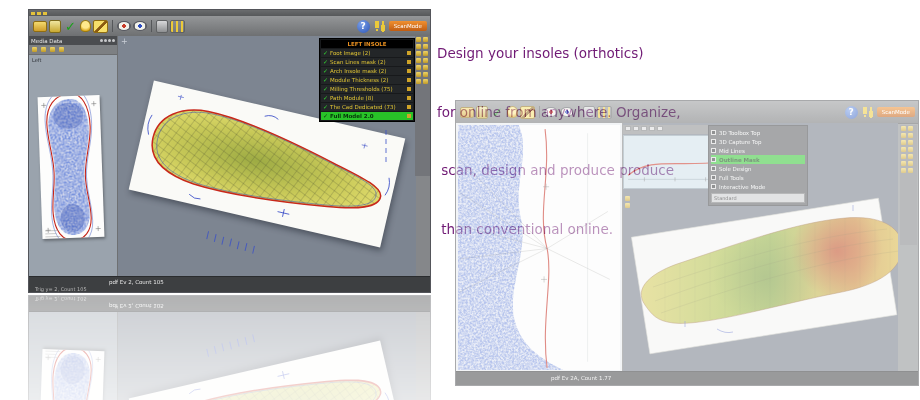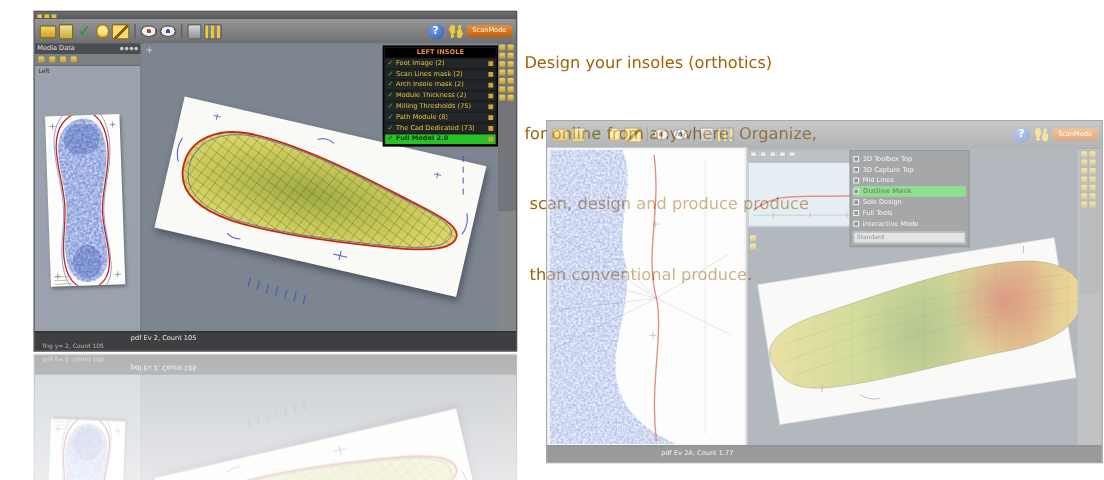--- a/index.html
+++ b/index.html
@@ -75,21 +75,21 @@
   .prow.hl .chk{color:#0b3d0b;}
 
   .strip{display:flex;flex-wrap:wrap;align-content:flex-start;}
   .s1{position:absolute;right:0;top:26px;width:15px;height:140px;background:#73757a;}
   .statusbar{position:absolute;left:0;right:0;bottom:0;height:15px;background:#3d3f41;
              border-top:1px solid #2a2c2e;color:#e8e8e8;}
   .st1{font-size:5.5px;padding:2px 0 0 80px;}
   .st2{font-size:5px;color:#b8b8b8;padding:1px 0 0 6px;}
 
   
-  .marketing{position:absolute;left:437px;top:5px;font-size:13.5px;line-height:19.5px;color:#a16207;white-space:pre;}
+  .marketing{position:absolute;left:437px;top:5px;font-size:13.5px;line-height:19.5px;color:#701a75;white-space:pre;}
 
   
   .win2{position:absolute;left:455px;top:100px;width:464px;height:286px;opacity:0.52;background:#888b8e;
         border:1px solid #5a5c60;box-sizing:border-box;}
   .w2tb{position:absolute;left:0;right:0;top:0;height:22px;}
   .main3d{position:absolute;left:167px;top:22px;right:20px;bottom:13px;background:#6e7684;overflow:hidden;}
   .surface{position:absolute;left:2px;top:68px;width:278px;height:168px;}
   .surface svg{width:100%;height:100%;}
   .vtools{position:absolute;left:1px;top:72px;display:flex;flex-direction:column;}
   .scan2{position:absolute;left:0;top:22px;width:166px;bottom:13px;background:#e8ebee;border-right:1px solid #7a7c7e;}
@@ -300,21 +300,21 @@
     <div class="statusbar">
       <div class="st1">pdf Ev 2, Count 105</div>
       <div class="st2">Trig y= 2, Count 105</div>
     </div>
   </div>
 
   <div class="marketing">
     <div>Design your insoles (orthotics)</div>
     <div>for online from anywhere. Organize,</div>
     <div> scan, design and produce produce</div>
-    <div> than conventional produce.</div>
+    <div> than conventional online.</div>
   </div>
 
   <div class="win2">
     <div class="toolbar w2tb">
       <div class="ticons">
           <span class="ticon i-folder"></span>
           <span class="ticon i-save"></span>
           <span class="ticon i-check">✓</span>
           <span class="ticon i-bulb"></span>
           <span class="ticon i-pencil"></span>

